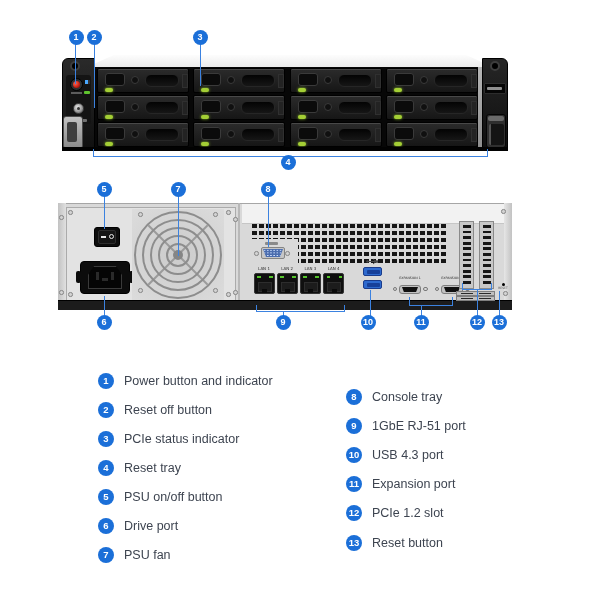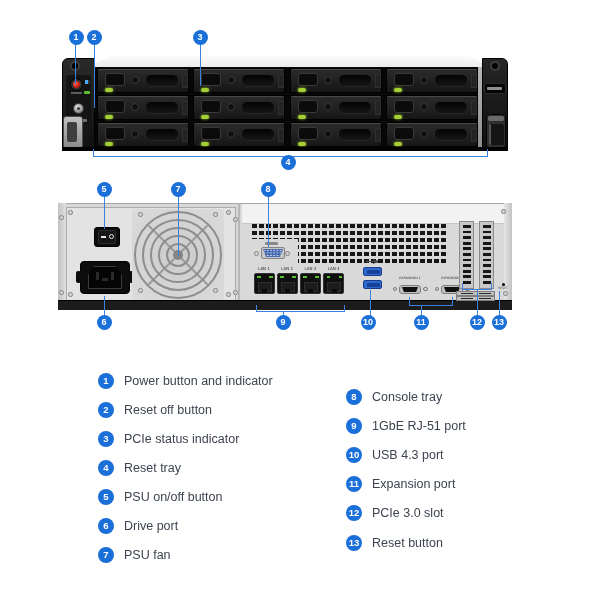--- a/index.html
+++ b/index.html
@@ -252,21 +252,21 @@
       <div class="legend-item" style="left: 346px; top: 446px;">
         <span class="lbadge">10</span>
         <span class="ltext">USB 4.3 port</span>
       </div>
       <div class="legend-item" style="left: 346px; top: 475px;">
         <span class="lbadge">11</span>
         <span class="ltext">Expansion port</span>
       </div>
       <div class="legend-item" style="left: 346px; top: 504px;">
         <span class="lbadge">12</span>
-        <span class="ltext">PCIe 3.0 slot</span>
+        <span class="ltext">PCIe 1.2 slot</span>
       </div>
       <div class="legend-item" style="left: 346px; top: 534px;">
         <span class="lbadge">13</span>
         <span class="ltext">Reset button</span>
       </div>
     </div>
 
   <div id="annot">
       <div class="cl" style="position: absolute; left: 75px; top: 44px; width: 1px; height: 40px; background: rgb(59, 130, 224); z-index: 5;"></div>
       <div class="cl" style="position: absolute; left: 93.5px; top: 44px; width: 1px; height: 64px; background: rgb(59, 130, 224); z-index: 5;"></div>

